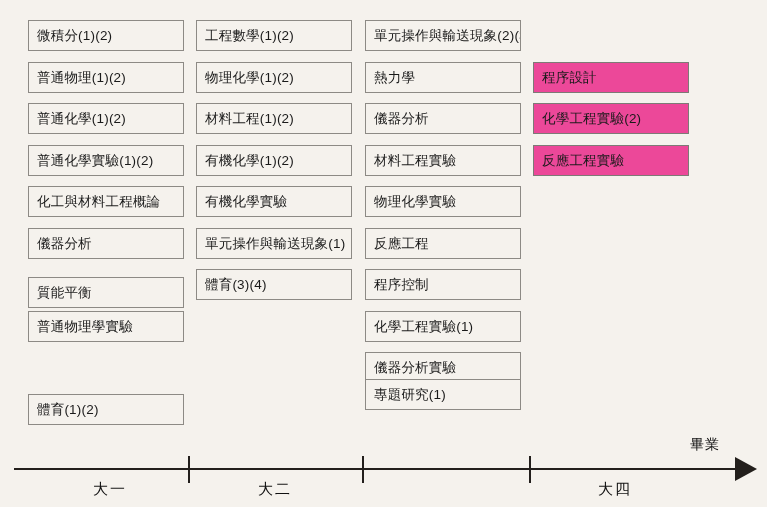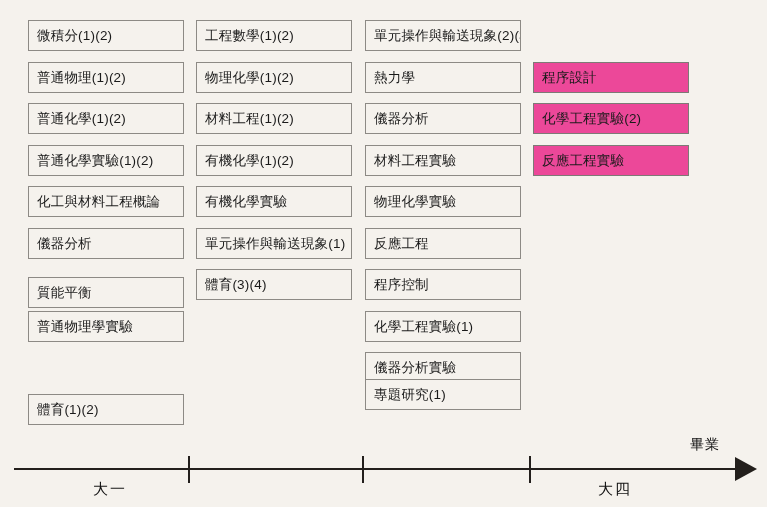--- a/index.html
+++ b/index.html
@@ -147,18 +147,19 @@
 
   <div id="timeline">
     <div class="axis-line"></div>
     <div class="axis-arrow"></div>
 
     <div class="axis-tick tick-1"></div>
     <div class="axis-tick tick-2"></div>
     <div class="axis-tick tick-3"></div>
 
     <div class="axis-label lab-1">大一</div>
+    <div class="axis-label lab-2">大二</div>
     <div class="axis-label lab-4">大四</div>
 
     <div class="grad-label">畢業</div>
   </div>
 
 </div>
 
 </body></html>

